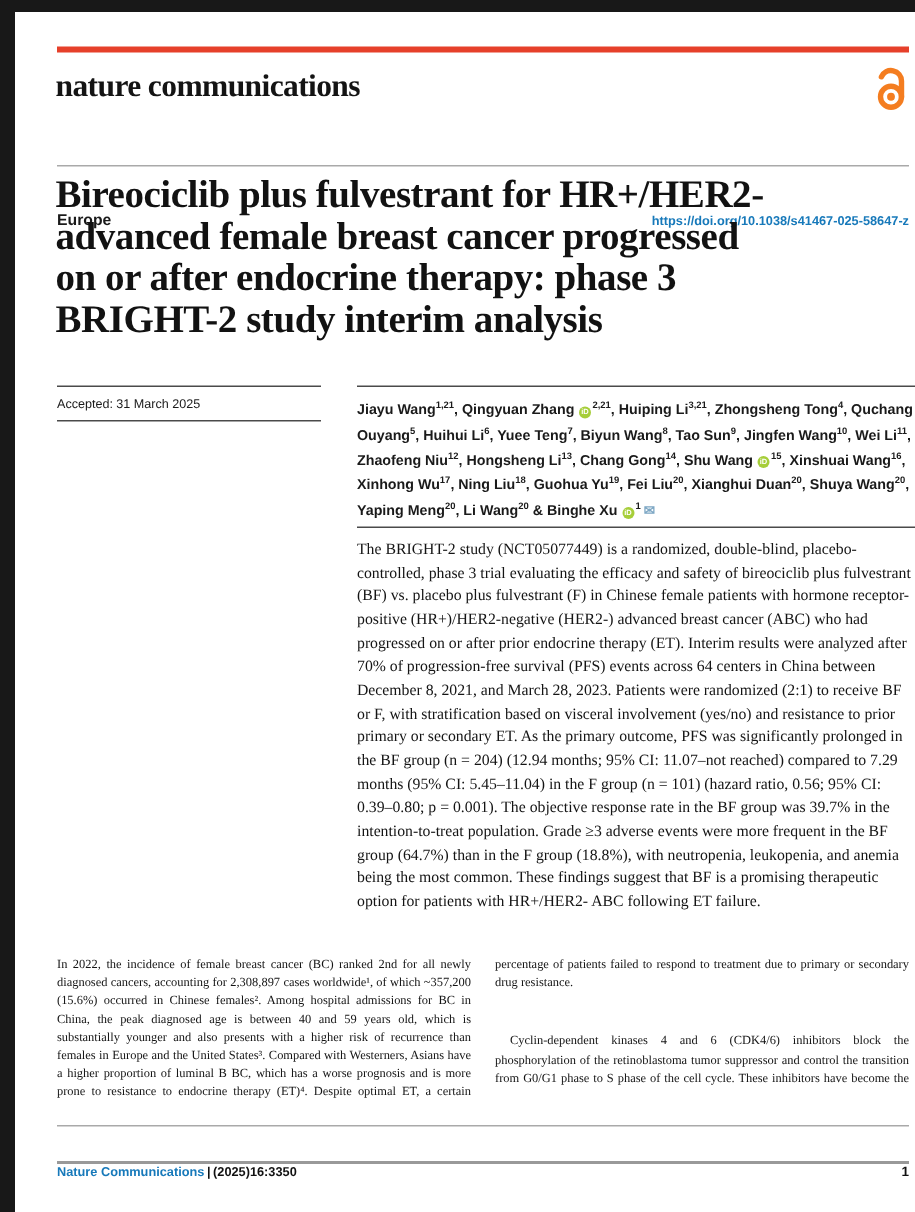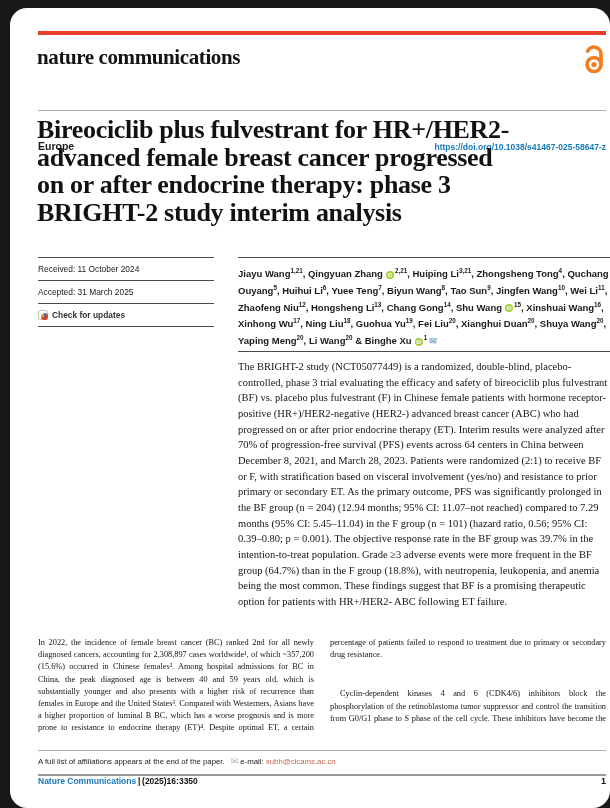--- a/index.html
+++ b/index.html
@@ -1,18 +1,18 @@
 <!DOCTYPE html>
 <html><head>
 <meta charset="utf-8">
 <style>
   * { margin:0; padding:0; box-sizing:border-box; }
   html,body { width:610px; height:808px; }
   body { background:#181818; position:relative; font-family:"Liberation Sans", sans-serif; }
-  .page { position:absolute; left:10px; top:8px; width:600px; height:800px; background:#ffffff; overflow:hidden;border-radius:17px; }
+  .page { position:absolute; left:10px; top:8px; width:600px; height:800px; background:#ffffff; overflow:hidden; }
 
   .brand-bar { position:absolute; left:28px; top:23px; width:568px; height:4px; background:#e6402a; }
   .logotype { position:absolute; left:27px; top:37px; font-family:"Liberation Serif", serif; font-weight:bold; font-size:21px; letter-spacing:-0.4px; color:#141414; }
   .oa-logo { position:absolute; left:572px; top:36px; width:24px; height:30px; }
 
   .article-row { position:absolute; left:28px; top:86px; width:568px; display:flex; justify-content:space-between; align-items:baseline; }
   .article-label { font-size:10.5px; font-weight:bold; color:#1a1a1a; }
   .doi { font-size:8.5px; font-weight:bold; color:#1779ba; text-decoration:none;margin-top:48px; }
   .article-rule { position:absolute; left:28px; top:102px; width:568px; height:1px; background:#a9a9a9; }
 
@@ -67,40 +67,33 @@
   <div class="article-rule"></div>
 
   <h1 class="title">
     <div>Bireociclib plus fulvestrant for HR+/HER2-</div>
     <div>advanced female breast cancer progressed</div>
     <div>on or after endocrine therapy: phase 3</div>
     <div>BRIGHT-2 study interim analysis</div>
   </h1>
 
   <div class="dates-box">
-    <div class="date-row">Received: 11 October 2024</div>
     <div class="date-row">Accepted: 31 March 2025</div>
-    <div class="date-row check-row">
-      <span class="crossmark"></span><span>Check for updates</span>
-    </div>
   </div>
 
   <div class="authors"><span>Jiayu Wang<sup>1,21</sup></span>, <span>Qingyuan Zhang<span class="orcid">iD</span><sup>2,21</sup></span>, <span>Huiping Li<sup>3,21</sup></span>, <span>Zhongsheng Tong<sup>4</sup></span>, <span>Quchang Ouyang<sup>5</sup></span>, <span>Huihui Li<sup>6</sup></span>, <span>Yuee Teng<sup>7</sup></span>, <span>Biyun Wang<sup>8</sup></span>, <span>Tao Sun<sup>9</sup></span>, <span>Jingfen Wang<sup>10</sup></span>, <span>Wei Li<sup>11</sup></span>, <span>Zhaofeng Niu<sup>12</sup></span>, <span>Hongsheng Li<sup>13</sup></span>, <span>Chang Gong<sup>14</sup></span>, <span>Shu Wang<span class="orcid">iD</span><sup>15</sup></span>, <span>Xinshuai Wang<sup>16</sup></span>, <span>Xinhong Wu<sup>17</sup></span>, <span>Ning Liu<sup>18</sup></span>, <span>Guohua Yu<sup>19</sup></span>, <span>Fei Liu<sup>20</sup></span>, <span>Xianghui Duan<sup>20</sup></span>, <span>Shuya Wang<sup>20</sup></span>, <span>Yaping Meng<sup>20</sup></span>, <span>Li Wang<sup>20</sup></span> &amp; <span>Binghe Xu<span class="orcid">iD</span><sup>1</sup><span class="mail-mark">✉</span></span></div>
 
   <div class="abstract">The BRIGHT-2 study (NCT05077449) is a randomized, double-blind, placebo-controlled, phase 3 trial evaluating the efficacy and safety of bireociclib plus fulvestrant (BF) vs. placebo plus fulvestrant (F) in Chinese female patients with hormone receptor-positive (HR+)/HER2-negative (HER2-) advanced breast cancer (ABC) who had progressed on or after prior endocrine therapy (ET). Interim results were analyzed after 70% of progression-free survival (PFS) events across 64 centers in China between December 8, 2021, and March 28, 2023. Patients were randomized (2:1) to receive BF or F, with stratification based on visceral involvement (yes/no) and resistance to prior primary or secondary ET. As the primary outcome, PFS was significantly prolonged in the BF group (n = 204) (12.94 months; 95% CI: 11.07–not reached) compared to 7.29 months (95% CI: 5.45–11.04) in the F group (n = 101) (hazard ratio, 0.56; 95% CI: 0.39–0.80; p = 0.001). The objective response rate in the BF group was 39.7% in the intention-to-treat population. Grade ≥3 adverse events were more frequent in the BF group (64.7%) than in the F group (18.8%), with neutropenia, leukopenia, and anemia being the most common. These findings suggest that BF is a promising therapeutic option for patients with HR+/HER2- ABC following ET failure.</div>
 
   <div class="intro">
       <p>In 2022, the incidence of female breast cancer (BC) ranked 2nd for all newly diagnosed cancers, accounting for 2,308,897 cases worldwide¹, of which ~357,200 (15.6%) occurred in Chinese females². Among hospital admissions for BC in China, the peak diagnosed age is between 40 and 59 years old, which is substantially younger and also presents with a higher risk of recurrence than females in Europe and the United States³. Compared with Westerners, Asians have a higher proportion of luminal B BC, which has a worse prognosis and is more prone to resistance to endocrine therapy (ET)⁴. Despite optimal ET, a certain percentage of patients failed to respond to treatment due to primary or secondary drug resistance.</p>
       <p class="indent">Cyclin-dependent kinases 4 and 6 (CDK4/6) inhibitors block the phosphorylation of the retinoblastoma tumor suppressor and control the transition from G0/G1 phase to S phase of the cell cycle. These inhibitors have become the preferred regimen for first-line and second-line treatment of hormone receptor positive (HR+)/human</p>
     </div>
 
   <div class="affil-rule"></div>
-  <div class="affil">
-    <span>A full list of affiliations appears at the end of the paper.</span><span class="mail-glyph">✉</span><span>e-mail:</span>&nbsp;<a class="email" href="#">xubh@cicams.ac.cn</a>
-  </div>
 
   <div class="footer-rule"></div>
   <div class="footline">
     <span><a class="jname" href="#">Nature Communications</a> <span>|</span> <span>(2025)16:3350</span></span>
     <span class="pageno">1</span>
   </div>
 
 </div>
 
 </body></html>

